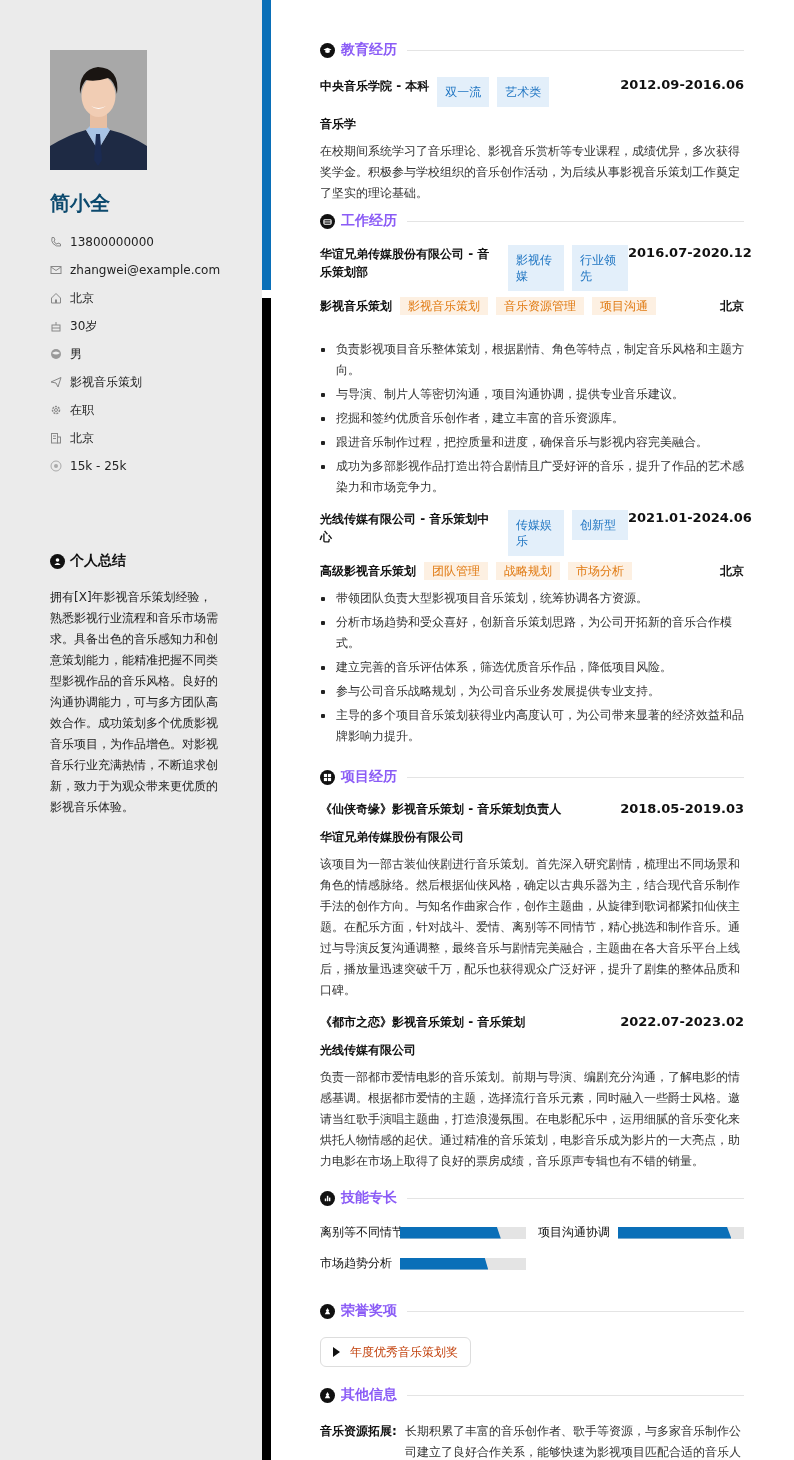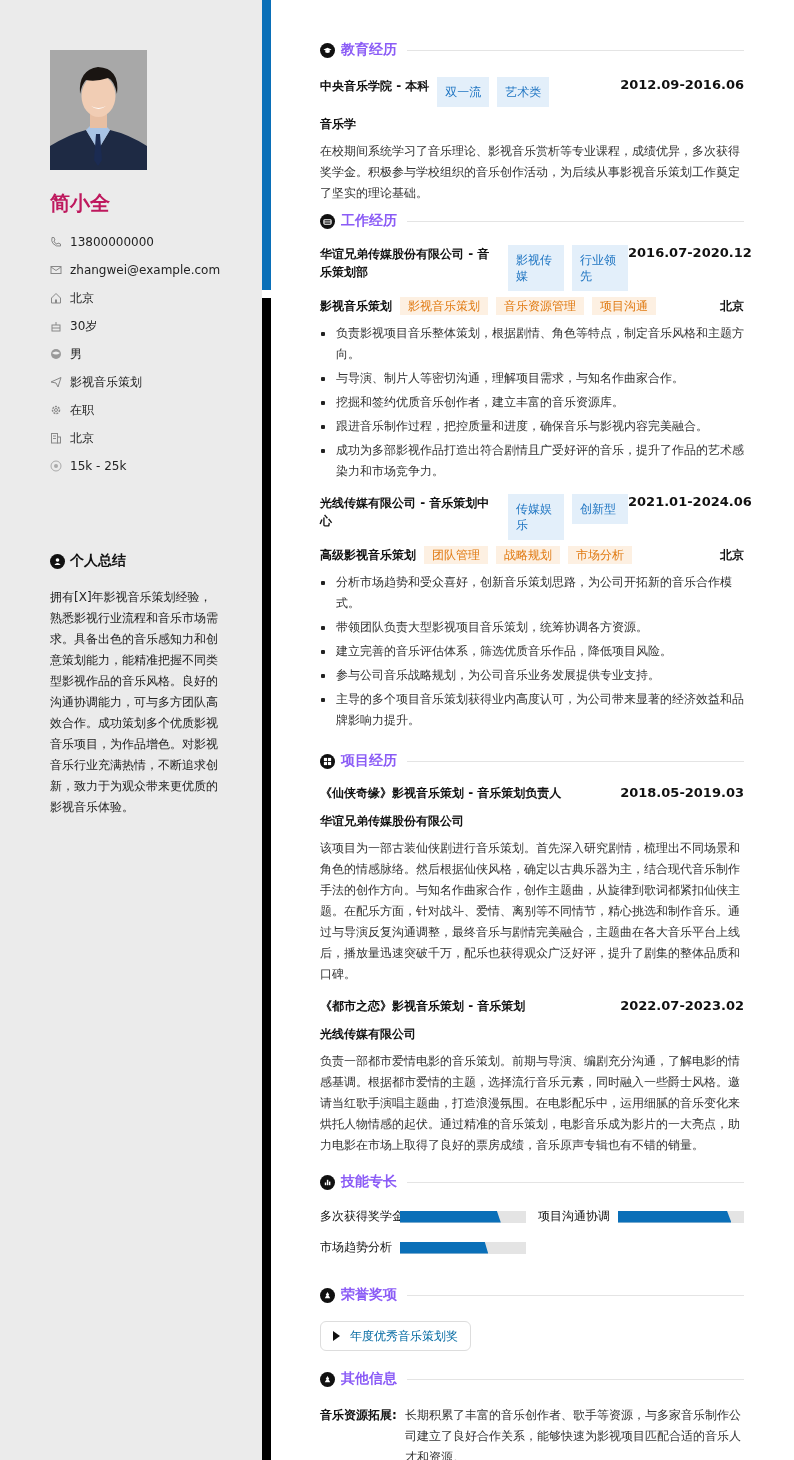--- a/index.html
+++ b/index.html
@@ -5,21 +5,21 @@
   * { box-sizing: border-box; margin: 0; padding: 0; }
   html, body { width: 794px; height: 1460px; overflow: hidden; background: #ffffff; }
   body { font-family: "DejaVu Sans", "Liberation Sans", sans-serif; color: #222; position: relative; }
 
   .sidebar { position: absolute; left: 0; top: 0; width: 262px; height: 1460px; background: #ebebeb; }
   .accent-bar-blue { position: absolute; left: 262px; top: 0; width: 9px; height: 290px; background: #0a6fb8; }
   .accent-bar-black { position: absolute; left: 262px; top: 298px; width: 9px; height: 1162px; background: #000; }
 
   .photo { position: absolute; left: 50px; top: 50px; width: 97px; height: 120px; background: #a9a9a9; overflow: hidden; }
   .photo svg { display: block; }
-  .name { position: absolute; left: 50px; top: 190px; font-size: 20px; font-weight: bold; color: #be185d; }
+  .name { position: absolute; left: 50px; top: 190px; font-size: 20px; font-weight: bold; color: #0c4a6e; }
 
   .info-list { position: absolute; left: 50px; top: 228px; }
   .info-item { display: flex; align-items: center; height: 28px; font-size: 12px; color: #222; }
   .info-item .ico { width: 12px; height: 12px; margin-right: 8px; color: #888; display: inline-flex; align-items: center; justify-content: center; }
   .info-item .ico svg { width: 12px; height: 12px; }
 
   .summary-title { position: absolute; left: 50px; top: 552px; display: flex; align-items: center; font-size: 14px; font-weight: bold; color: #111; }
   .summary-title .circ { width: 15px; height: 15px; border-radius: 50%; background: #111; margin-right: 5px; display: inline-flex; align-items: center; justify-content: center; }
   .summary-text { position: absolute; left: 50px; top: 587px; width: 168px; font-size: 12px; line-height: 21px; color: #222; }
 
@@ -40,21 +40,21 @@
   ul.bullets { list-style: none; }
   ul.bullets li { font-size: 12px; line-height: 21px; color: #333; margin-bottom: 3px; position: relative; padding-left: 16px; text-indent: 0; }
   ul.bullets li::before { content: ""; position: absolute; left: 1px; top: 9px; width: 4px; height: 4px; background: #222; border-radius: 1px; }
 
   .skill-grid { display: grid; grid-template-columns: 206px 218px; row-gap: 14px; column-gap: 12px; }
   .skill { display: flex; align-items: center; font-size: 12px; color: #111; }
   .skill .lbl { width: 80px; white-space: nowrap; }
   .skill .bar { width: 126px; height: 12px; background: #e4e4e4; position: relative; overflow: hidden; }
   .skill .fill { position: absolute; left: 0; top: 0; height: 12px; background: #0a6fb8; clip-path: polygon(0 0, 96% 0, 100% 100%, 0 100%); }
 
-  .award-btn { display: inline-flex; align-items: center; height: 30px; border: 1px solid #ddd; border-radius: 6px; padding: 0 12px; font-size: 12px; color: #0369a1; background: #fff; }
+  .award-btn { display: inline-flex; align-items: center; height: 30px; border: 1px solid #ddd; border-radius: 6px; padding: 0 12px; font-size: 12px; color: #c2410c; background: #fff; }
   .award-btn .tri { width: 0; height: 0; border-left: 7px solid #111; border-top: 5px solid transparent; border-bottom: 5px solid transparent; margin-right: 10px; }
 
   .other-row { display: flex; font-size: 12px; line-height: 21px; }
   .other-row .k { font-weight: bold; color: #111; width: 85px; flex: none; }
   .other-row .v { color: #333; }
 </style>
 </head>
 <body>
 
 <div class="sidebar"></div>
@@ -217,23 +217,23 @@
     </div>
     <div class="row" style="margin-top:6px;align-items:center;">
       <div class="left" style="align-items:center;">
         <span class="bold">影视音乐策划</span>
         <span class="tag-orange">影视音乐策划</span>
         <span class="tag-orange">音乐资源管理</span>
         <span class="tag-orange">项目沟通</span>
       </div>
       <span class="bold">北京</span>
     </div>
-    <ul class="bullets" style="margin-top:8px;">
+    <ul class="bullets" style="margin-top:24px;">
       <li>负责影视项目音乐整体策划，根据剧情、角色等特点，制定音乐风格和主题方向。</li>
-      <li>与导演、制片人等密切沟通，理解项目需求，与知名作曲家合作。</li>
+      <li>与导演、制片人等密切沟通，项目沟通协调，提供专业音乐建议。</li>
       <li>挖掘和签约优质音乐创作者，建立丰富的音乐资源库。</li>
       <li>跟进音乐制作过程，把控质量和进度，确保音乐与影视内容完美融合。</li>
       <li>成功为多部影视作品打造出符合剧情且广受好评的音乐，提升了作品的艺术感染力和市场竞争力。</li>
     </ul>
   </div>
 
   <div>
     <div class="row" style="margin-top:12px;">
       <div class="left">
         <span class="bold" style="width:178px;line-height:18px;">光线传媒有限公司 - 音乐策划中心</span>
@@ -245,22 +245,22 @@
     <div class="row" style="margin-top:6px;align-items:center;">
       <div class="left" style="align-items:center;">
         <span class="bold">高级影视音乐策划</span>
         <span class="tag-orange">团队管理</span>
         <span class="tag-orange">战略规划</span>
         <span class="tag-orange">市场分析</span>
       </div>
       <span class="bold">北京</span>
     </div>
     <ul class="bullets" style="margin-top:8px;">
+      <li>带领团队负责大型影视项目音乐策划，统筹协调各方资源。</li>
       <li>分析市场趋势和受众喜好，创新音乐策划思路，为公司开拓新的音乐合作模式。</li>
-      <li>带领团队负责大型影视项目音乐策划，统筹协调各方资源。</li>
       <li>建立完善的音乐评估体系，筛选优质音乐作品，降低项目风险。</li>
       <li>参与公司音乐战略规划，为公司音乐业务发展提供专业支持。</li>
       <li>主导的多个项目音乐策划获得业内高度认可，为公司带来显著的经济效益和品牌影响力提升。</li>
     </ul>
   </div>
 
   <div class="section-head" style="margin-top:18px;">
     <span class="circ">
         <svg viewBox="0 0 10 10">
           <rect x="1" y="1" width="3.5" height="3.5" fill="#fff"></rect>
@@ -297,21 +297,21 @@
           <rect x="2" y="5" width="1.6" height="3" fill="#fff"></rect>
           <rect x="4.3" y="2" width="1.6" height="6" fill="#fff"></rect>
           <rect x="6.6" y="4" width="1.6" height="4" fill="#fff"></rect>
         </svg>
       </span>
     <span class="title">技能专长</span>
     <span class="line"></span>
   </div>
   <div class="skill-grid" style="margin-top:14px;">
     <div class="skill">
-      <span class="lbl">多次获得奖学金</span>
+      <span class="lbl">离别等不同情节</span>
       <span class="bar">
           <span class="fill" style="width: 80%;"></span>
         </span>
     </div>
     <div class="skill">
       <span class="lbl">项目沟通协调</span>
       <span class="bar">
           <span class="fill" style="width: 90%;"></span>
         </span>
     </div>

